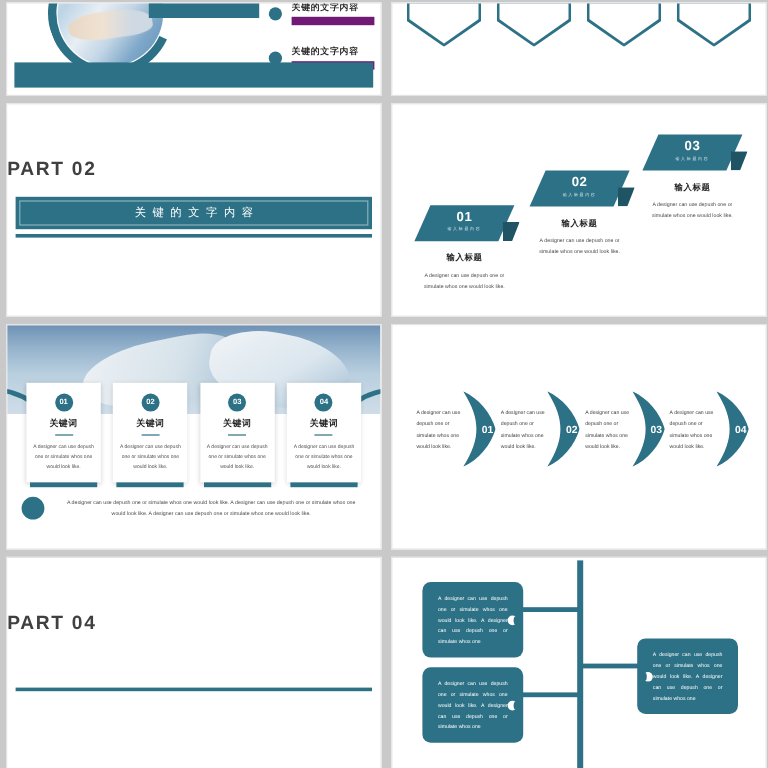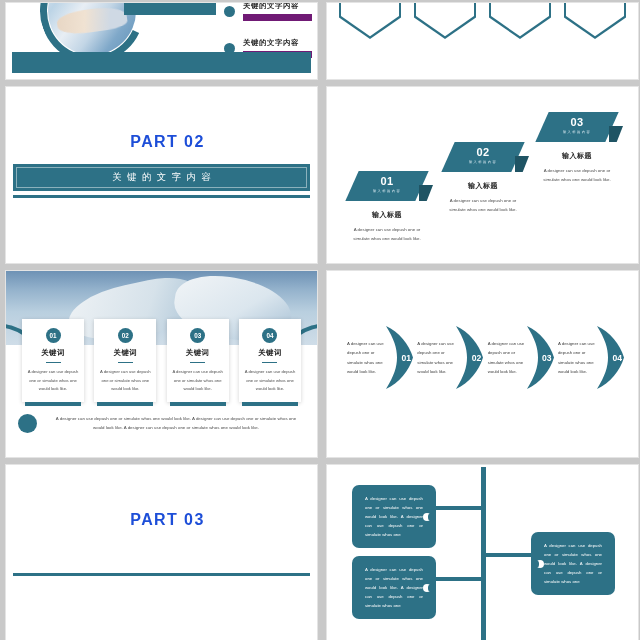--- a/index.html
+++ b/index.html
@@ -100,23 +100,22 @@
     background: #ffffff;
     clip-path: polygon(0 0, 100% 0, 100% 69%, 50% 99%, 0 69%);
   }
   .pent-text {
     position: absolute; left: 8px; right: 8px; top: 6px;
     font-size: 4.1px; line-height: 1.95; color: #333; text-align: center;
   }
 
   
   .part-title {
-    position: absolute; left: 12px; right: 0; top: 46px;
-    text-align: center;
-    font-size: 16px; font-weight: bold; color: #1d4ed8;
+    position: absolute; left: 0; right: 0; top: 46px;
+    font-size: 16px; font-weight: bold; color: #404040;
     letter-spacing: 1.4px;
   }
   .part-banner {
     position: absolute; left: 7px; right: 7px; top: 77px; height: 27px;
     background: #2d7186;
     display: flex; align-items: center; justify-content: center;
   }
   .part-banner::before {
     content: ""; position: absolute; left: 3px; right: 3px; top: 3px; bottom: 3px;
     border: 1px solid rgba(255,255,255,.45);
@@ -464,21 +463,21 @@
               <path d="M0 0 C13 6 23 18 27 31.5 C23 45 13 57 0 63 C8 50 11 41 11 31.5 C11 22 8 13 0 0 Z" fill="#2d7186"></path>
             </svg>
           <span class="chev-num">04</span>
         </span>
       </div>
 
     </div>
   </div>
 
   <div class="slide s7">
-    <div class="part-title">PART 03</div>
+    <div class="part-title">PART 04</div>
     <div class="part-rule"></div>
   </div>
 
   <div class="slide s8">
     <div class="tl">
       <div class="tl-spine"></div>
 
       <div class="tl-branch" style="left:106px; top:41px; width:50px;"></div>
       <div class="tl-branch" style="left:158px; top:88px; width:50px;"></div>
       <div class="tl-branch" style="left:106px; top:112px; width:50px;"></div>

